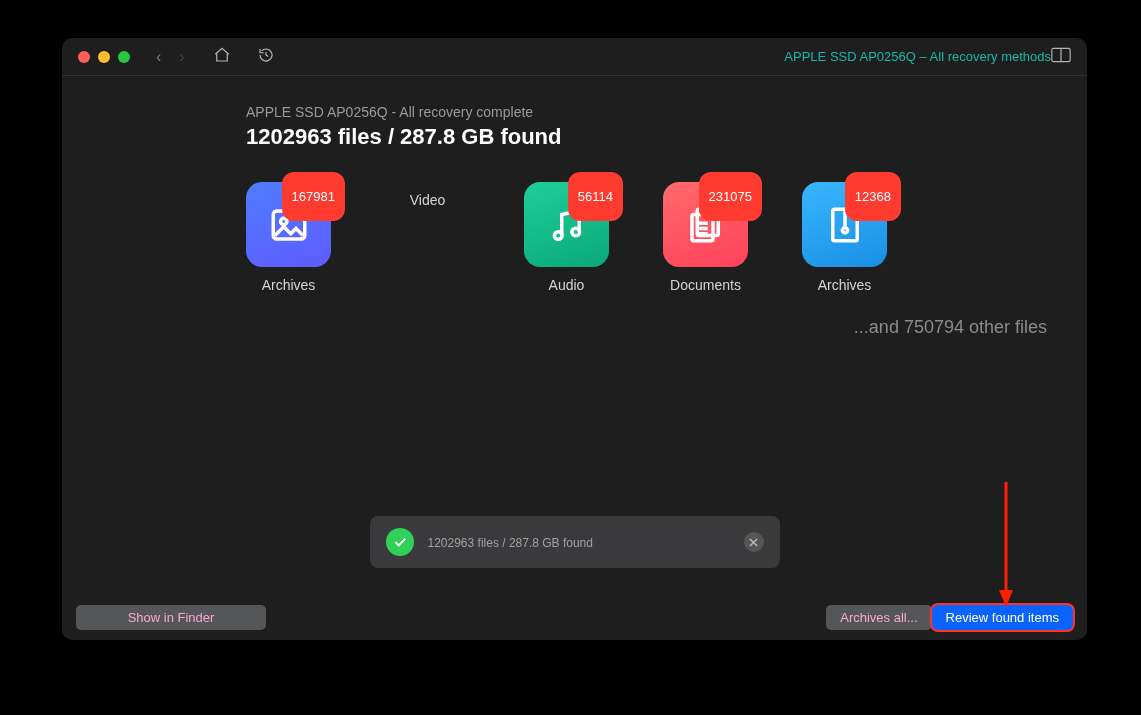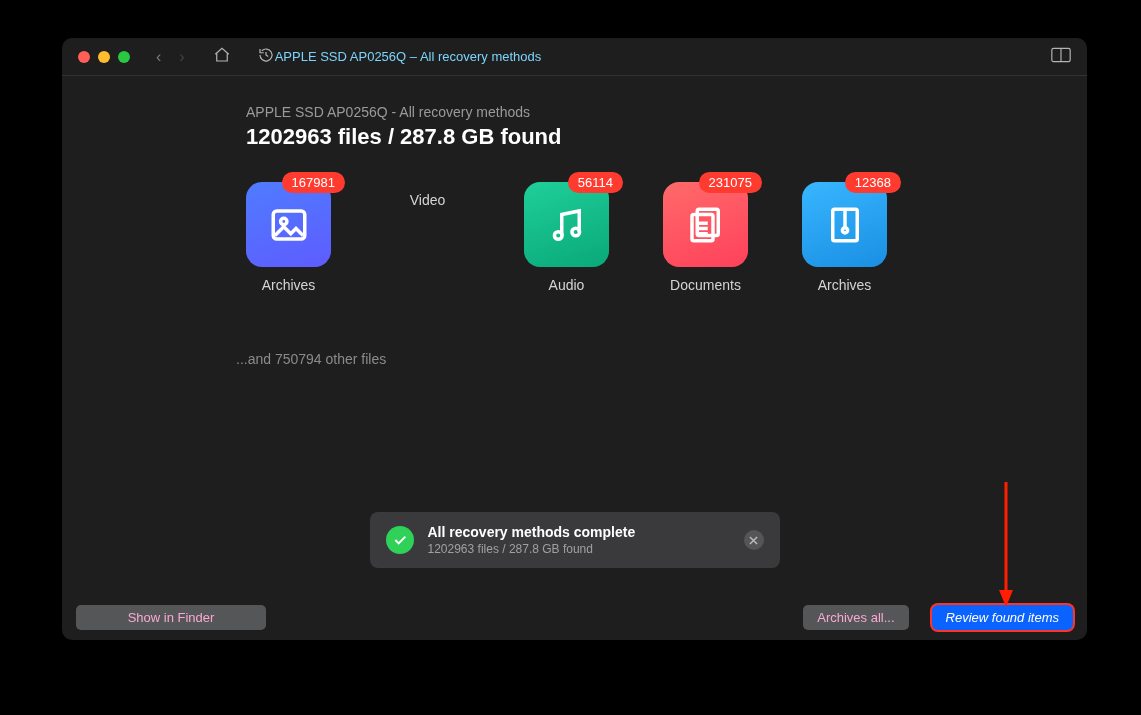--- a/index.html
+++ b/index.html
@@ -33,42 +33,42 @@
     color: #999;
     font-size: 13px;
   }
   .traffic { display: flex; gap: 8px; }
   .dot { width: 12px; height: 12px; border-radius: 50%; }
   .red { background:#ff5f57; } .yellow{background:#febc2e;} .green{background:#28c840;}
   .nav-arrows { display:flex; gap:18px; margin-left: 26px; color:#7a7a7a; font-size:16px; }
   .nav-arrows span { line-height:1; }
   .tb-icons { display:flex; gap:26px; margin-left:28px; color:#b4b4b4; }
   .tb-icons svg { width:18px; height:18px; stroke:#b4b4b4; fill:none; stroke-width:1.6; }
-  .titlebar-title { flex:1; text-align:left; color:#7dd3fc; }
+  .titlebar-title { flex:1; text-align:right; color:#14b8a6; }
   .tb-right svg{ width:20px; height:18px; stroke:#b4b4b4; fill:none; stroke-width:1.4;}
   
   .content { flex:1; position:relative; padding: 28px 40px 0 184px; }
   .subhead { color:#9a9a9a; font-size:14px; }
   .summary { color:#fff; font-weight:600; font-size:22px; margin-top:4px; }
   .cats { display:flex; gap:54px; margin-top:32px; }
   .cat { width:85px; display:flex; flex-direction:column; align-items:center; position:relative; }
   .tile { width:85px; height:85px; border-radius:16px; display:flex; align-items:center; justify-content:center; position:relative; }
   .tile svg { width:42px; height:42px; stroke:#fff; fill:none; stroke-width:2; }
   .badge {
     position:absolute; top:-10px; right:-14px;
     background:#ff3b30; color:#fff; font-size:13px; font-weight:500;
-    border-radius:12px; padding:3px 10px;
+    border-radius:12px; padding:17px 10px;
   }
   .cat-label { margin-top:10px; color:#d4d4d4; font-size:14px; }
   .g-pictures { background: linear-gradient(160deg,#4f7cff,#5e5cff); }
   .g-video    { background: linear-gradient(160deg,#ff9a2e,#ff8a00); }
   .g-audio    { background: linear-gradient(160deg,#1fcf9a,#0aa879); }
   .g-docs     { background: linear-gradient(160deg,#ff6a6a,#ff415b); }
   .g-arch     { background: linear-gradient(160deg,#38b6ff,#1a8fe3); }
-  .other-line { color:#8b8b8b; font-size:14px; margin-top:58px; margin-left:-10px;}
+  .other-line { color:#8b8b8b; font-size:18px; margin-top:24px; margin-left:-10px;text-align:right;}
   
   .toast {
     position:absolute; left:50%; transform:translateX(-50%);
     bottom:72px; width:410px;
     background:#3a3a3c; border-radius:8px;
     display:flex; align-items:center; gap:14px;
     padding:12px 16px; color:#e2e2e2;
   }
   .check { width:28px; height:28px; border-radius:50%; background:#30d158; display:flex; align-items:center; justify-content:center; }
   .check svg{width:16px;height:16px;stroke:#fff;fill:none;stroke-width:3;}
@@ -81,21 +81,21 @@
     height:46px; display:flex; align-items:center; padding:0 14px;
   }
   .btn {
     background:#555658; color:#f9a8d4; border:none; border-radius:5px;
     padding:5px 14px; font-size:13px; cursor:pointer;
   }
   .btn-primary {
     background:#0a63ff; color:#fff;
   }
   .spacer{flex:1;}
-  .btn + .btn { margin-left:23px;font-style:italic; }
+  .btn + .btn { margin-left:0; }
   .highlight-ring { box-shadow:0 0 0 2px #ff3326; border-radius:6px; }
   
   .annot-arrow {
     position:absolute; left:996px; top:482px; pointer-events:none;
   }
   .annot-arrow svg { overflow:visible; }
   
 </style>
 </head>
 <body>
@@ -127,21 +127,21 @@
     <div class="titlebar-title">APPLE SSD AP0256Q – All recovery methods</div>
     <div class="tb-right">
       <svg viewBox="0 0 24 20">
           <rect x="1" y="2" width="22" height="16" rx="2"></rect>
           <line x1="12" y1="2" x2="12" y2="18"></line>
         </svg>
     </div>
   </div>
 
   <div class="content">
-    <div class="subhead">APPLE SSD AP0256Q - All recovery methods</div>
+    <div class="subhead">APPLE SSD AP0256Q - All recovery complete</div>
     <div class="summary">1202963 files / 287.8 GB found</div>
 
     <div class="cats">
 
       <div class="cat">
         <div class="tile g-pictures">
           <svg viewBox="0 0 24 24">
               <rect x="3" y="4" width="18" height="16" rx="2"></rect>
               <circle cx="9" cy="10" r="1.8"></circle>
               <path d="M4 18l5-5 4 4 3-3 4 4"></path>
@@ -198,21 +198,20 @@
     <div class="other-line">...and 750794 other files</div>
   </div>
 
   <div class="toast">
     <div class="check">
       <svg viewBox="0 0 24 24">
           <path d="M5 12l5 5L20 7"></path>
         </svg>
     </div>
     <div class="toast-texts">
-      <div class="toast-title">All recovery methods complete</div>
       <div class="toast-sub">1202963 files / 287.8 GB found</div>
     </div>
     <div class="toast-close">
       <svg width="9" height="9" viewBox="0 0 10 10">
           <path d="M1 1l8 8M9 1l-8 8" stroke="#bbb" stroke-width="1.6"></path>
         </svg>
     </div>
   </div>
 
   <div class="footer">

